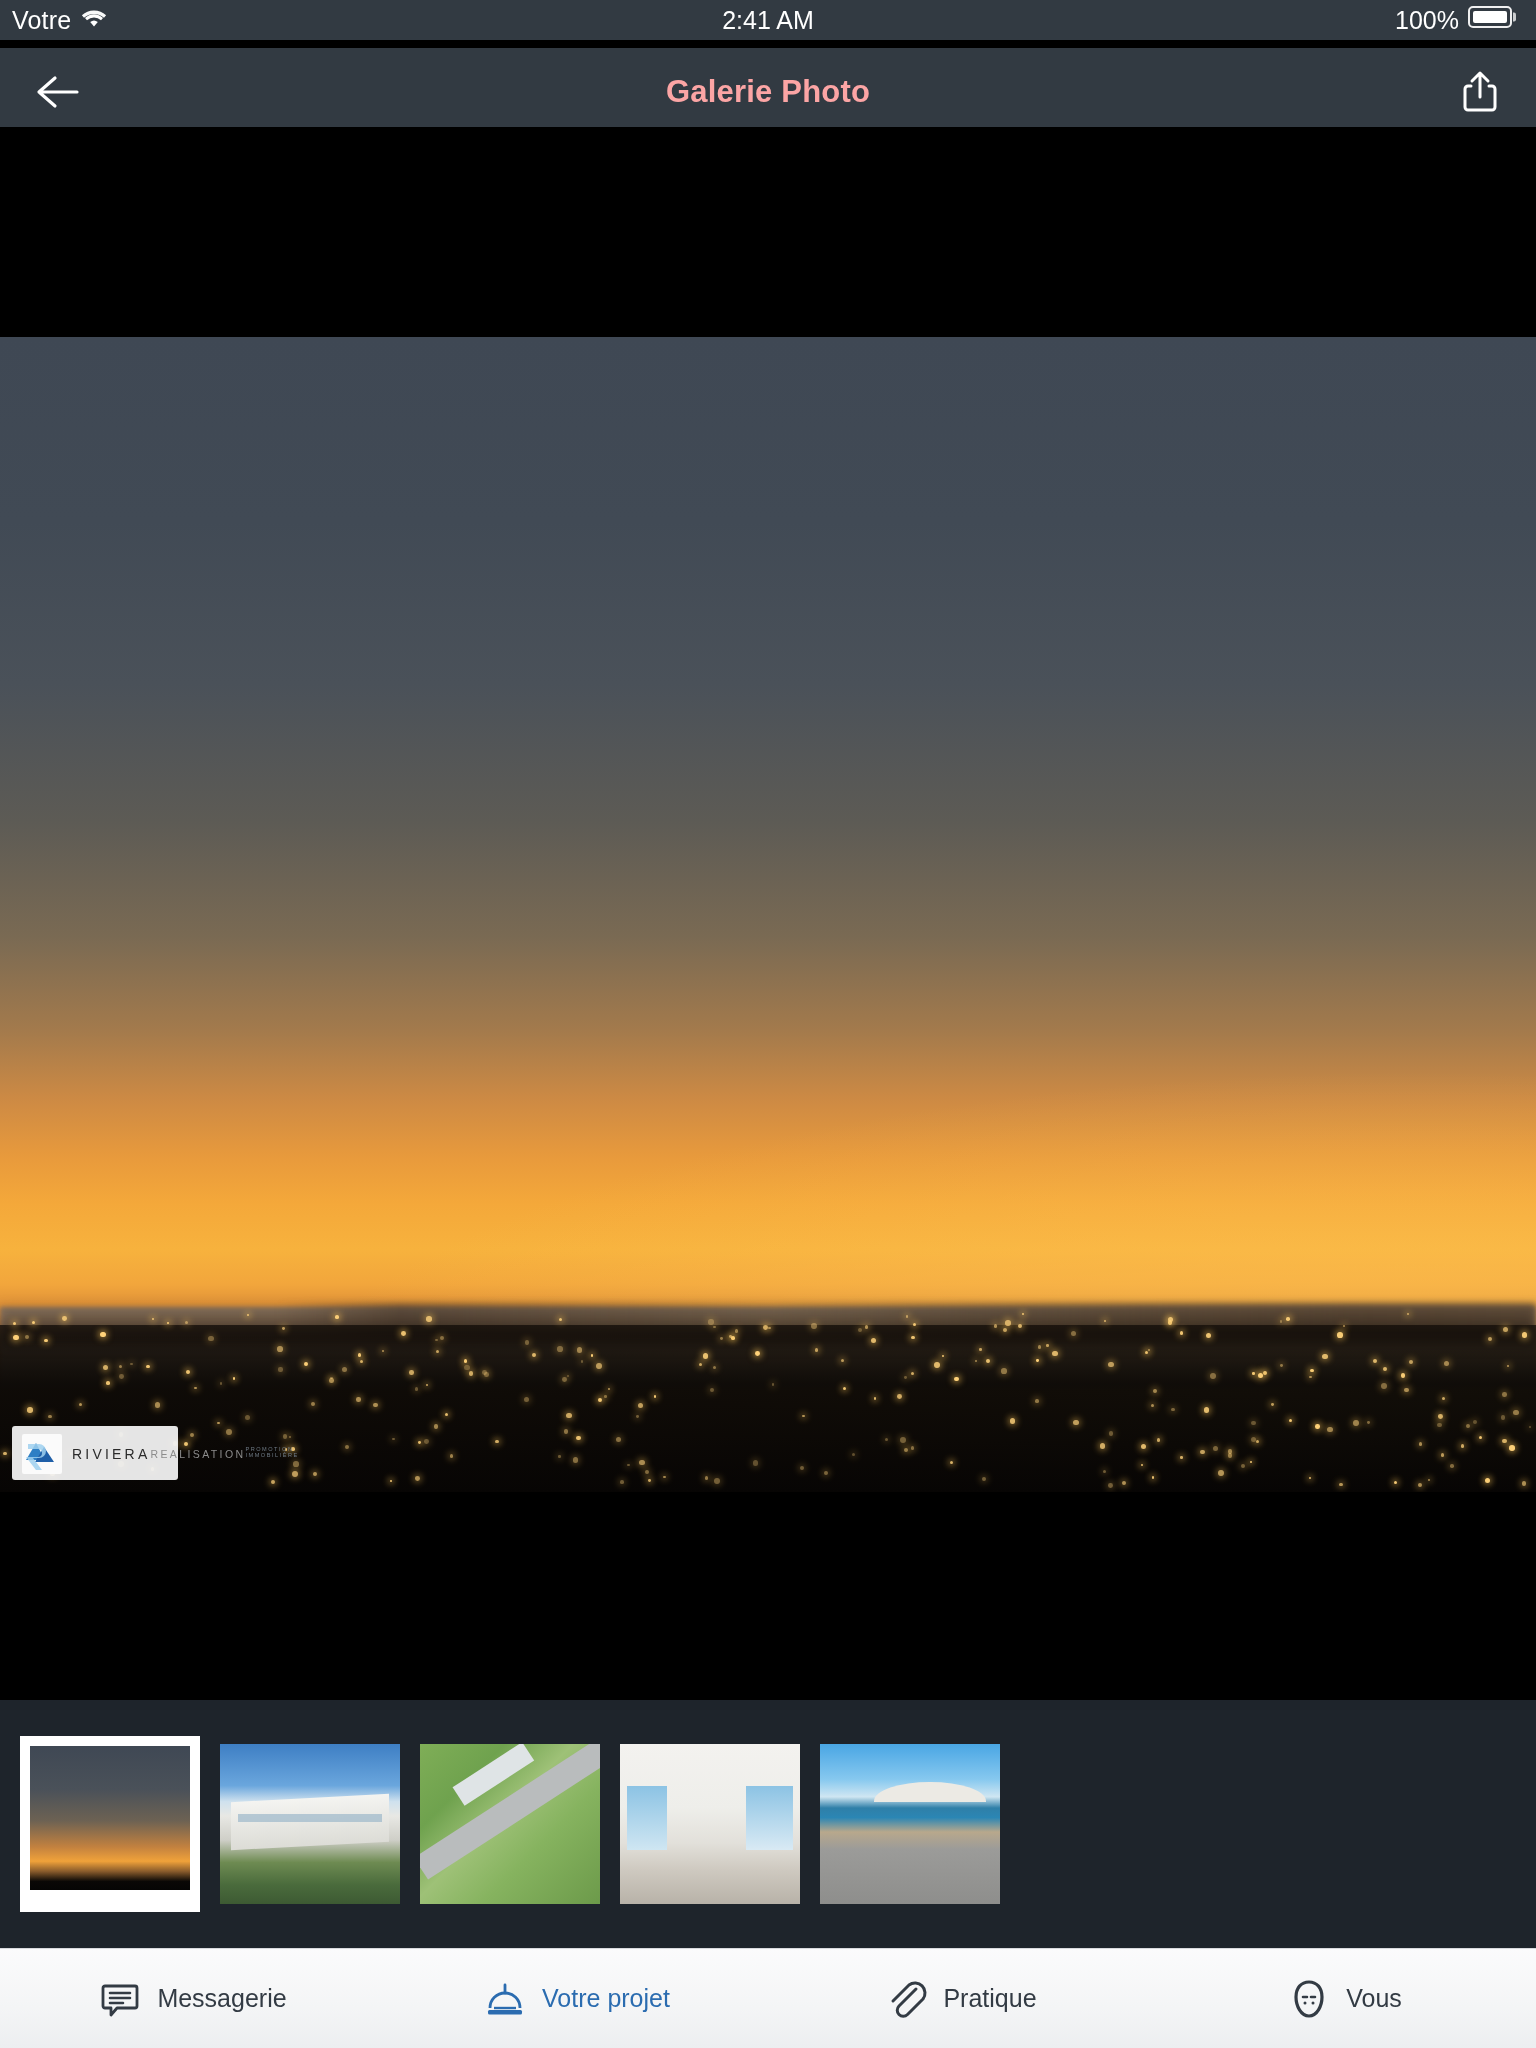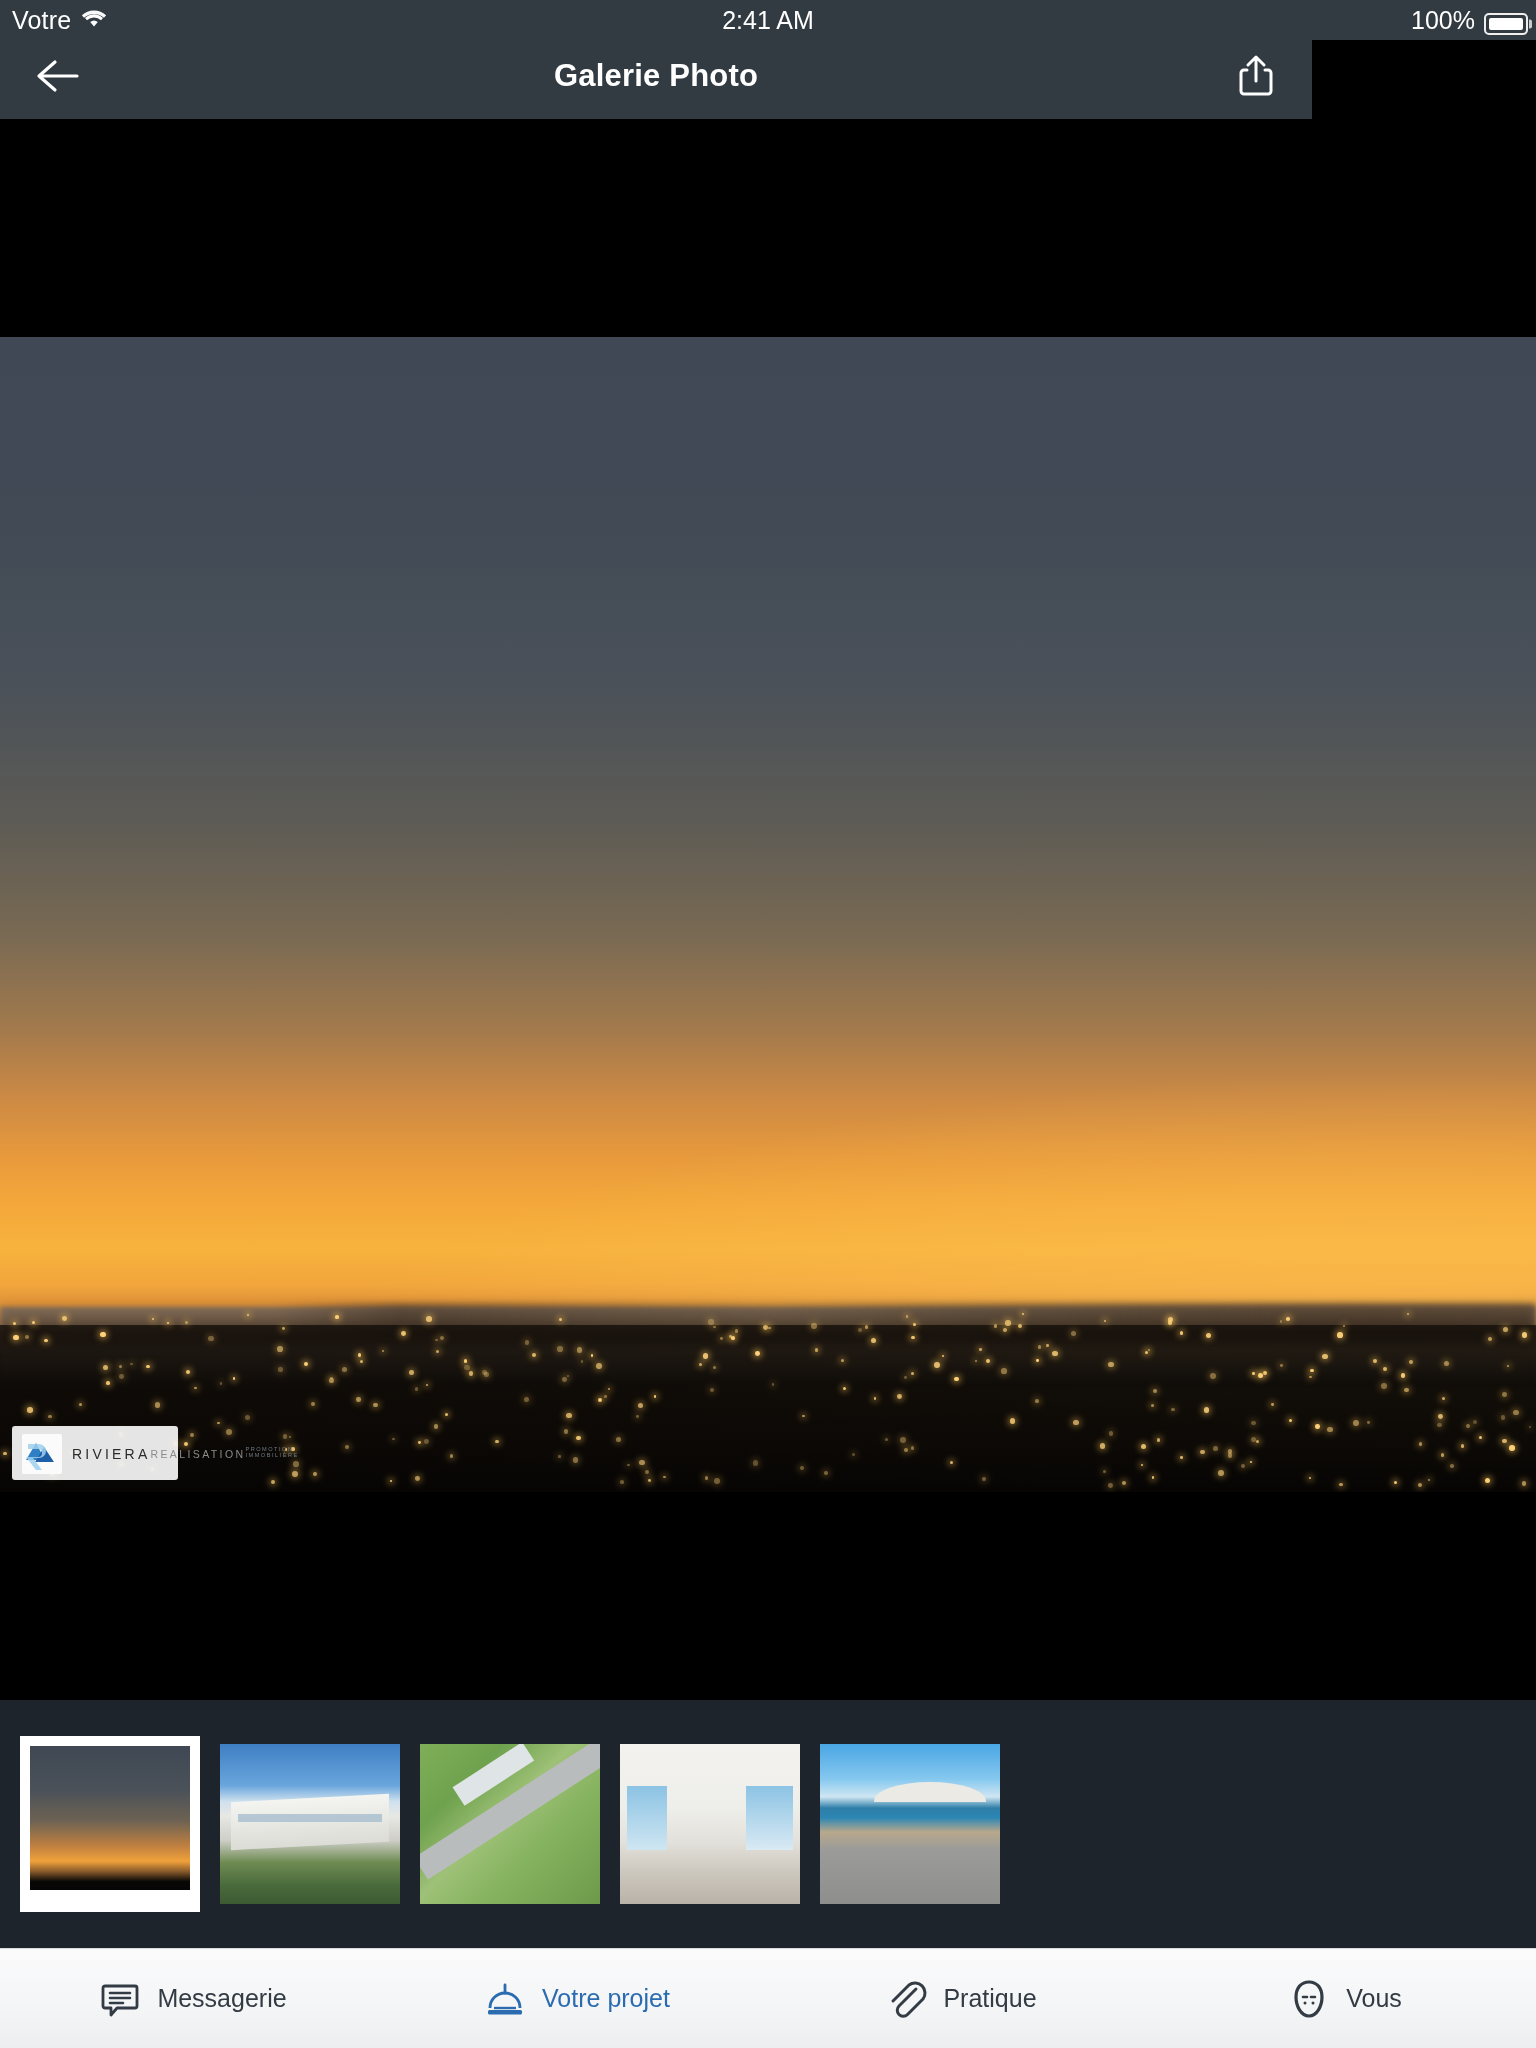--- a/index.html
+++ b/index.html
@@ -14,36 +14,36 @@
 
   
   .statusbar {
     position:absolute; top:0; left:0; width:1536px; height:40px;
     background:#323A42; color:#fff;
     display:flex; align-items:center;
   }
   .sb-left { position:absolute; left:12px; display:flex; align-items:center; gap:10px; }
   .sb-carrier { font-size:25px; letter-spacing:.2px; }
   .sb-center { position:absolute; left:0; width:100%; text-align:center; font-size:25px; font-weight:400; }
-  .sb-right { position:absolute; right:8px; display:flex; align-items:flex-end; gap:9px; }
+  .sb-right { position:absolute; right:24px; display:flex; align-items:flex-start; gap:9px; }
   .sb-batt-pct { font-size:25px; }
   .batt {
     width:44px; height:22px; border:2.5px solid rgba(255,255,255,.92);
     border-radius:5px; position:relative; display:flex; align-items:center;
   }
   .batt::after{
     content:""; position:absolute; right:-6px; top:50%; transform:translateY(-50%);
     width:3.5px; height:9px; background:rgba(255,255,255,.75); border-radius:0 2px 2px 0;
   }
   .batt i { display:block; margin:2.5px; width:34px; height:12px; background:#fff; border-radius:2px; }
 
   
   .navbar {
-    position:absolute; top:32px; left:0; width:1312px; height:87px;
-    background:#323A42; color:#ffffff;
+    position:absolute; top:48px; left:0; width:1536px; height:87px;
+    background:#323A42; color:#fca5a5;
   }
   .nav-title {
     position:absolute; left:0; top:0; width:100%; height:87px;
     display:flex; align-items:center; justify-content:center;
     font-size:31px; font-weight:700; letter-spacing:.2px;
   }
   .nav-back {
     position:absolute; left:30px; top:50%; transform:translateY(-50%);
     width:56px; height:48px; display:flex; align-items:center; justify-content:center;
     cursor:pointer;

